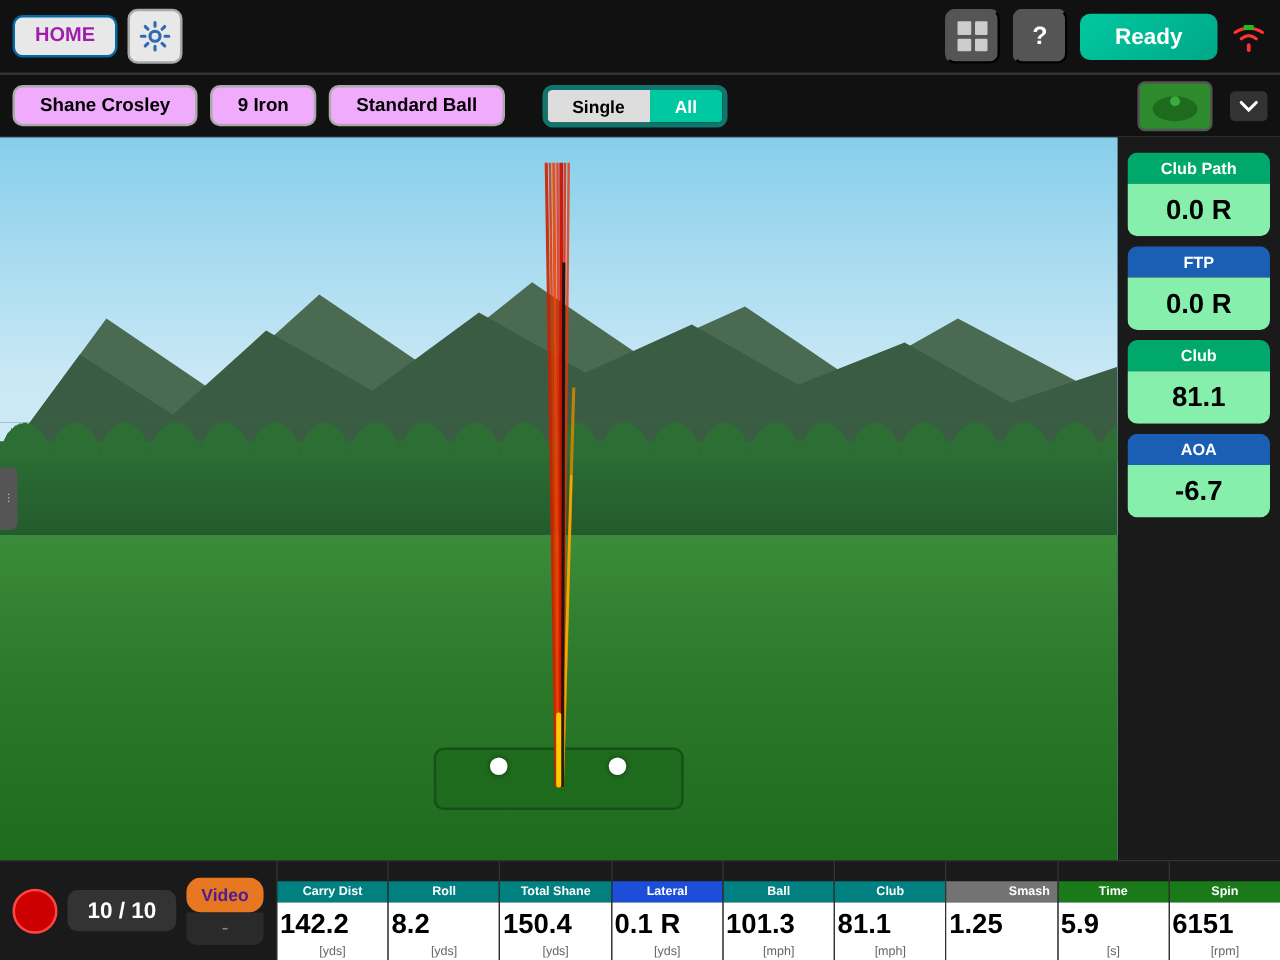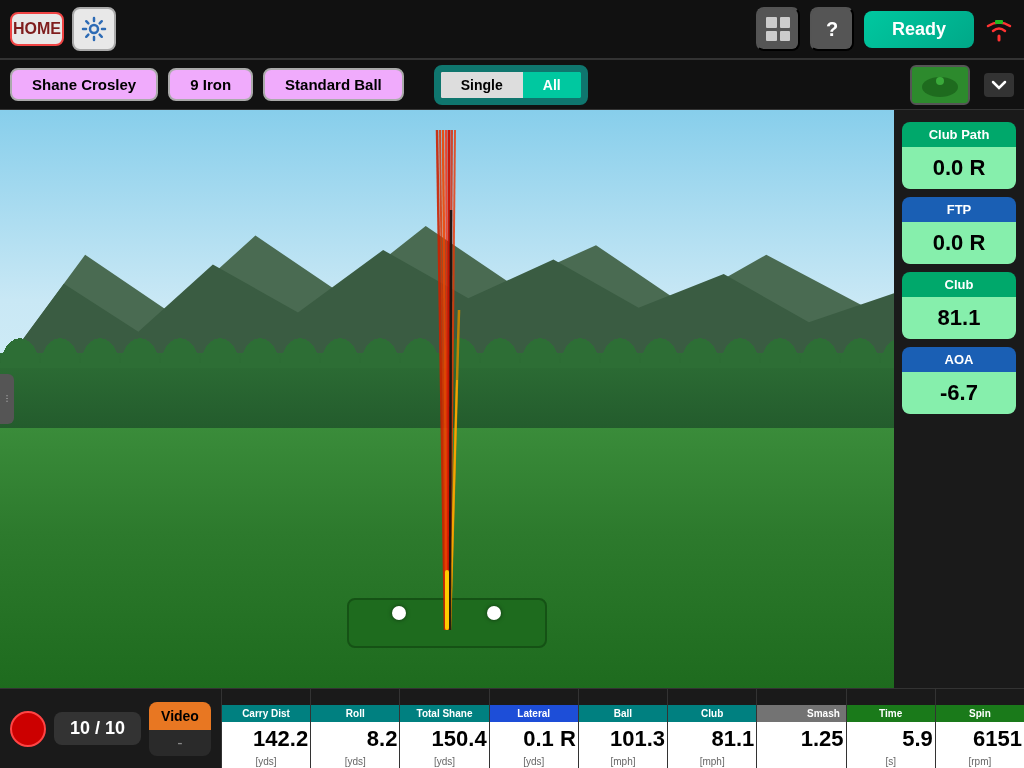--- a/index.html
+++ b/index.html
@@ -5,22 +5,22 @@
     * { margin: 0; padding: 0; box-sizing: border-box; }
     body { width: 1024px; height: 768px; background: #000; font-family: Arial, sans-serif; overflow: hidden; position: relative; }
 
     
     #top-bar {
       display: flex; align-items: center; justify-content: space-between;
       background: #111; height: 60px; padding: 0 10px; border-bottom: 2px solid #333;
     }
     .top-left { display: flex; gap: 8px; align-items: center; }
     .btn-home {
-      background: #e8e8e8; border: 2px solid #ef4444; border-radius: 8px;
-      padding: 6px 1px; font-size: 16px; font-weight: bold; cursor: pointer; color: #7f1d1d;
+      background: #e8e8e8; border: 2px solid #0369a1; border-radius: 8px;
+      padding: 6px 16px; font-size: 16px; font-weight: bold; cursor: pointer; color: #a21caf;
     }
     .btn-settings {
       background: #e8e8e8; border: 2px solid #aaa; border-radius: 8px;
       width: 44px; height: 44px; display: flex; align-items: center; justify-content: center; cursor: pointer;
     }
     .top-right { display: flex; gap: 10px; align-items: center; }
     .btn-grid {
       background: #555; border-radius: 8px; width: 44px; height: 44px;
       display: flex; align-items: center; justify-content: center; cursor: pointer;
     }
@@ -35,21 +35,21 @@
     .wifi-icon { display: flex; flex-direction: column; align-items: center; }
 
     
     #second-bar {
       display: flex; align-items: center; background: #111; height: 50px; padding: 0 10px; gap: 10px; border-bottom: 1px solid #333;
     }
     .player-btn, .club-btn, .ball-btn {
       background: #f0abfc; border: 2px solid #aaa; border-radius: 8px;
       padding: 6px 20px; font-size: 15px; font-weight: bold; cursor: pointer; color: #000;
     }
-    .shot-toggle { display: flex; border-radius: 8px; overflow: hidden; border: 7px solid #0f766e; margin-left: 20px; }
+    .shot-toggle { display: flex; border-radius: 8px; overflow: hidden; border: 4px solid #0f766e; margin-left: 20px; }
     .shot-toggle-btn {
       padding: 5px 20px; font-size: 14px; font-weight: bold; cursor: pointer; background: #ddd; color: #000; border: none;
     }
     .shot-toggle-btn.active { background: #00c8a0; color: white; }
     .green-thumb {
       margin-left: auto; width: 60px; height: 40px; background: #2d8a2d; border-radius: 6px;
       border: 2px solid #555; display: flex; align-items: center; justify-content: center; cursor: pointer; overflow: hidden;
     }
     .dropdown-arrow {
       background: #333; border-radius: 4px; width: 30px; height: 24px;
@@ -133,32 +133,32 @@
     .bottom-left { display: flex; align-items: center; gap: 8px; padding: 0 10px; min-width: 190px; }
     .record-btn {
       width: 36px; height: 36px; background: #cc0000; border-radius: 50%;
       border: 2px solid #ff4444; cursor: pointer;
     }
     .shot-counter {
       background: #333; border-radius: 8px; padding: 6px 16px;
       font-size: 18px; font-weight: bold; color: white; cursor: pointer;
     }
     .video-btn {
-      background: #e87722; border-radius: 0; padding: 6px 12px;
-      font-size: 14px; font-weight: bold; color: #000000; cursor: pointer;
+      background: #e87722; border-radius: 12px; padding: 6px 12px;
+      font-size: 14px; font-weight: bold; color: #4c1d95; cursor: pointer;
     }
     .stat-cell {
       flex: 1; display: flex; flex-direction: column; border-left: 1px solid #333;
     }
     .stat-cell-header {
       background: #008080; text-align: center; padding: 3px 2px;
       font-size: 10px; font-weight: bold; color: white; flex: 0 0 auto; margin-top: 16px;
     }
     .stat-cell-value-main {
-      background: white; text-align: right; padding: 4px 2px;
+      background: white; text-align: left; padding: 4px 2px;
       font-size: 22px; font-weight: bold; color: #000; flex: 1;
     }
     .stat-cell-value-sub {
       background: white; text-align: center; padding: 0 2px 4px;
       font-size: 10px; color: #666;
     }
 
     
     .grid-icon {
       display: grid; grid-template-columns: 1fr 1fr; gap: 3px; width: 24px; height: 24px;

